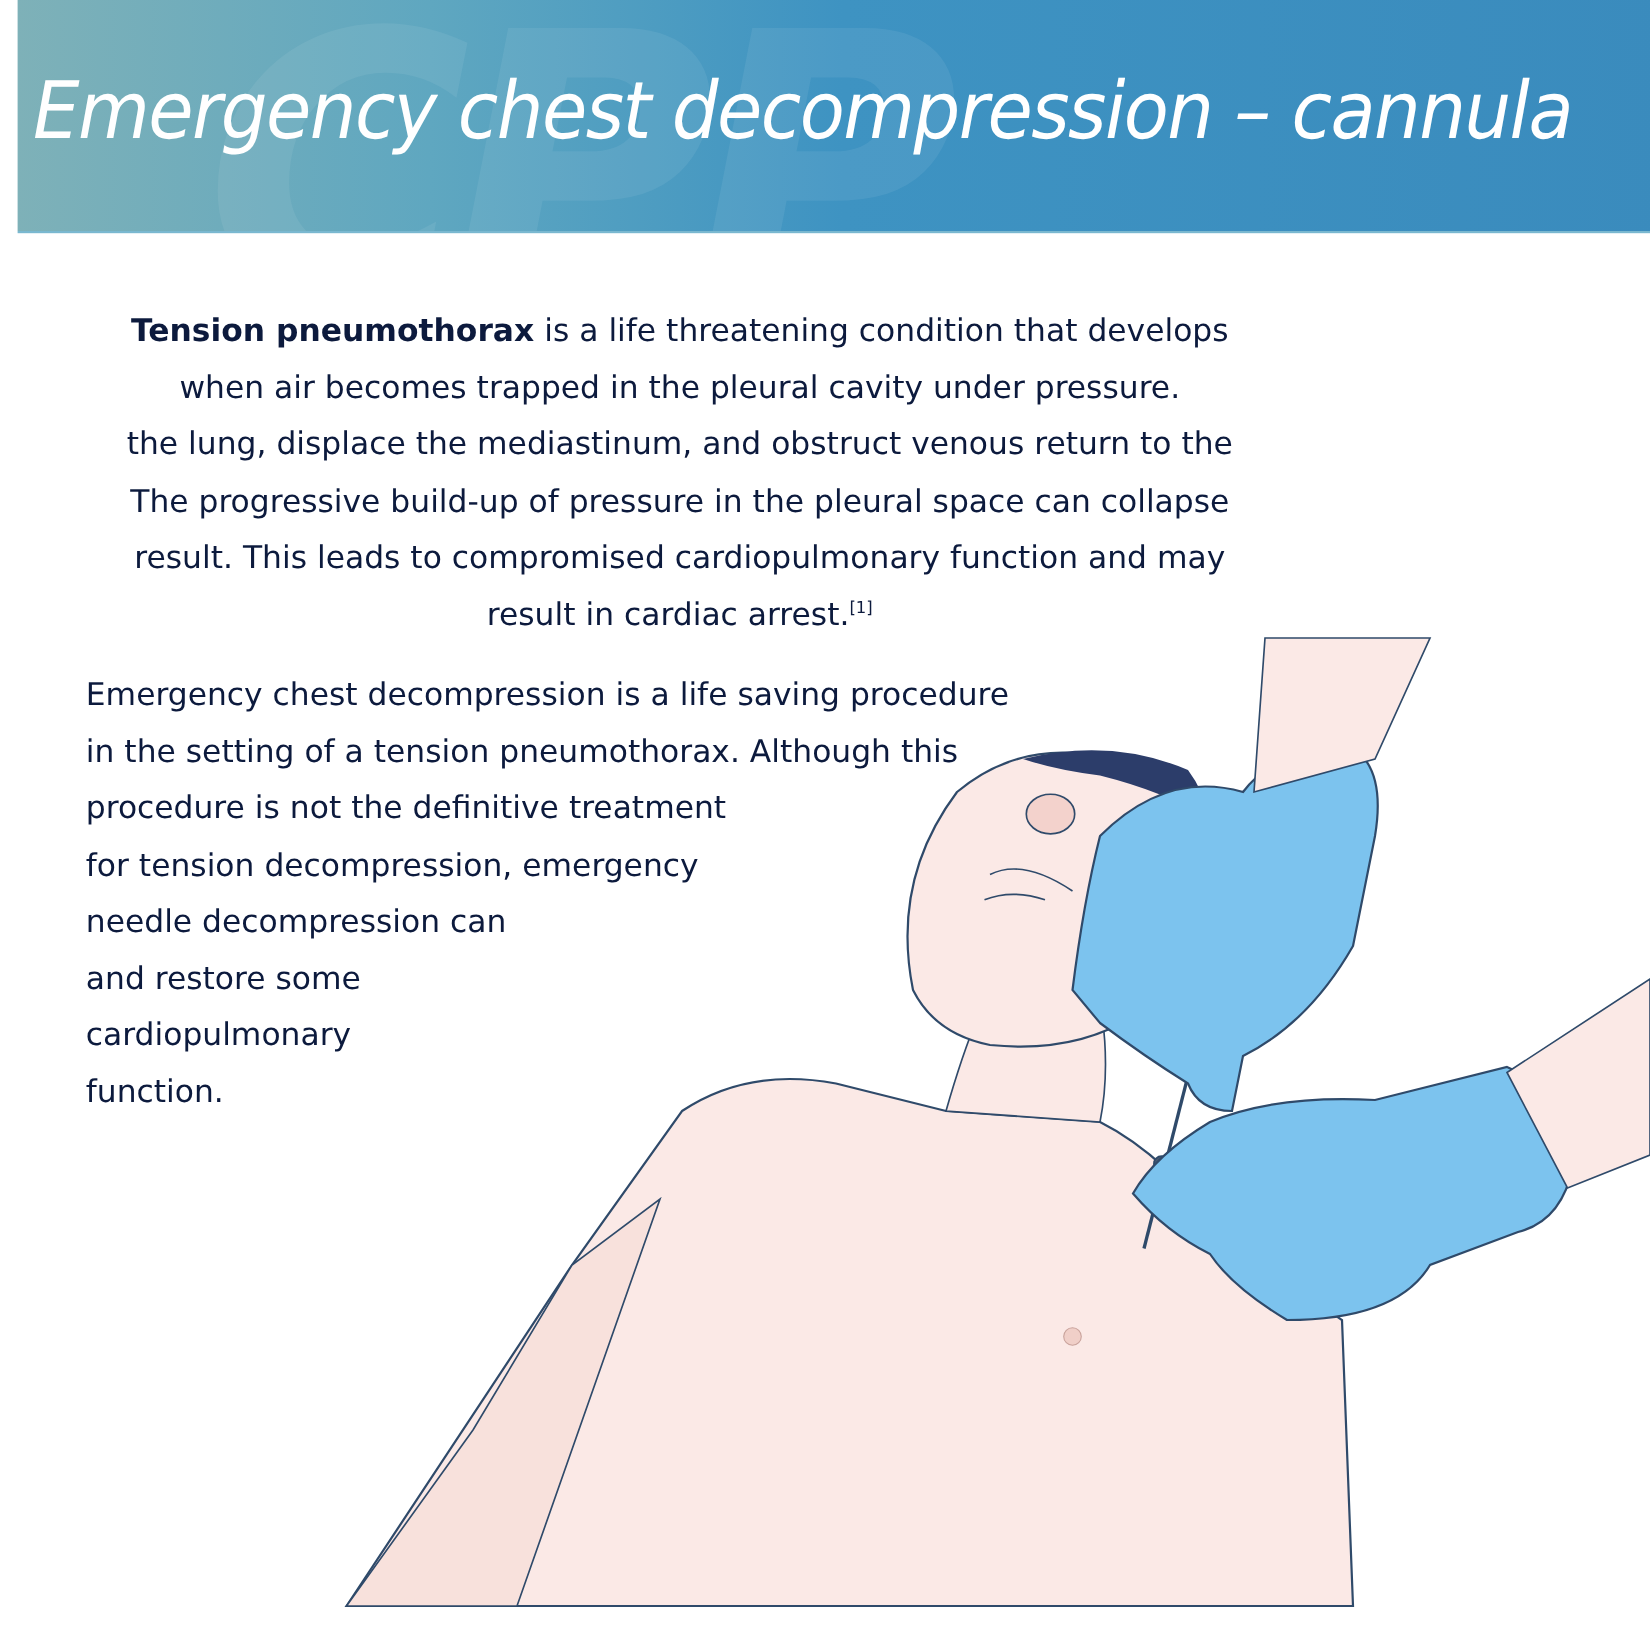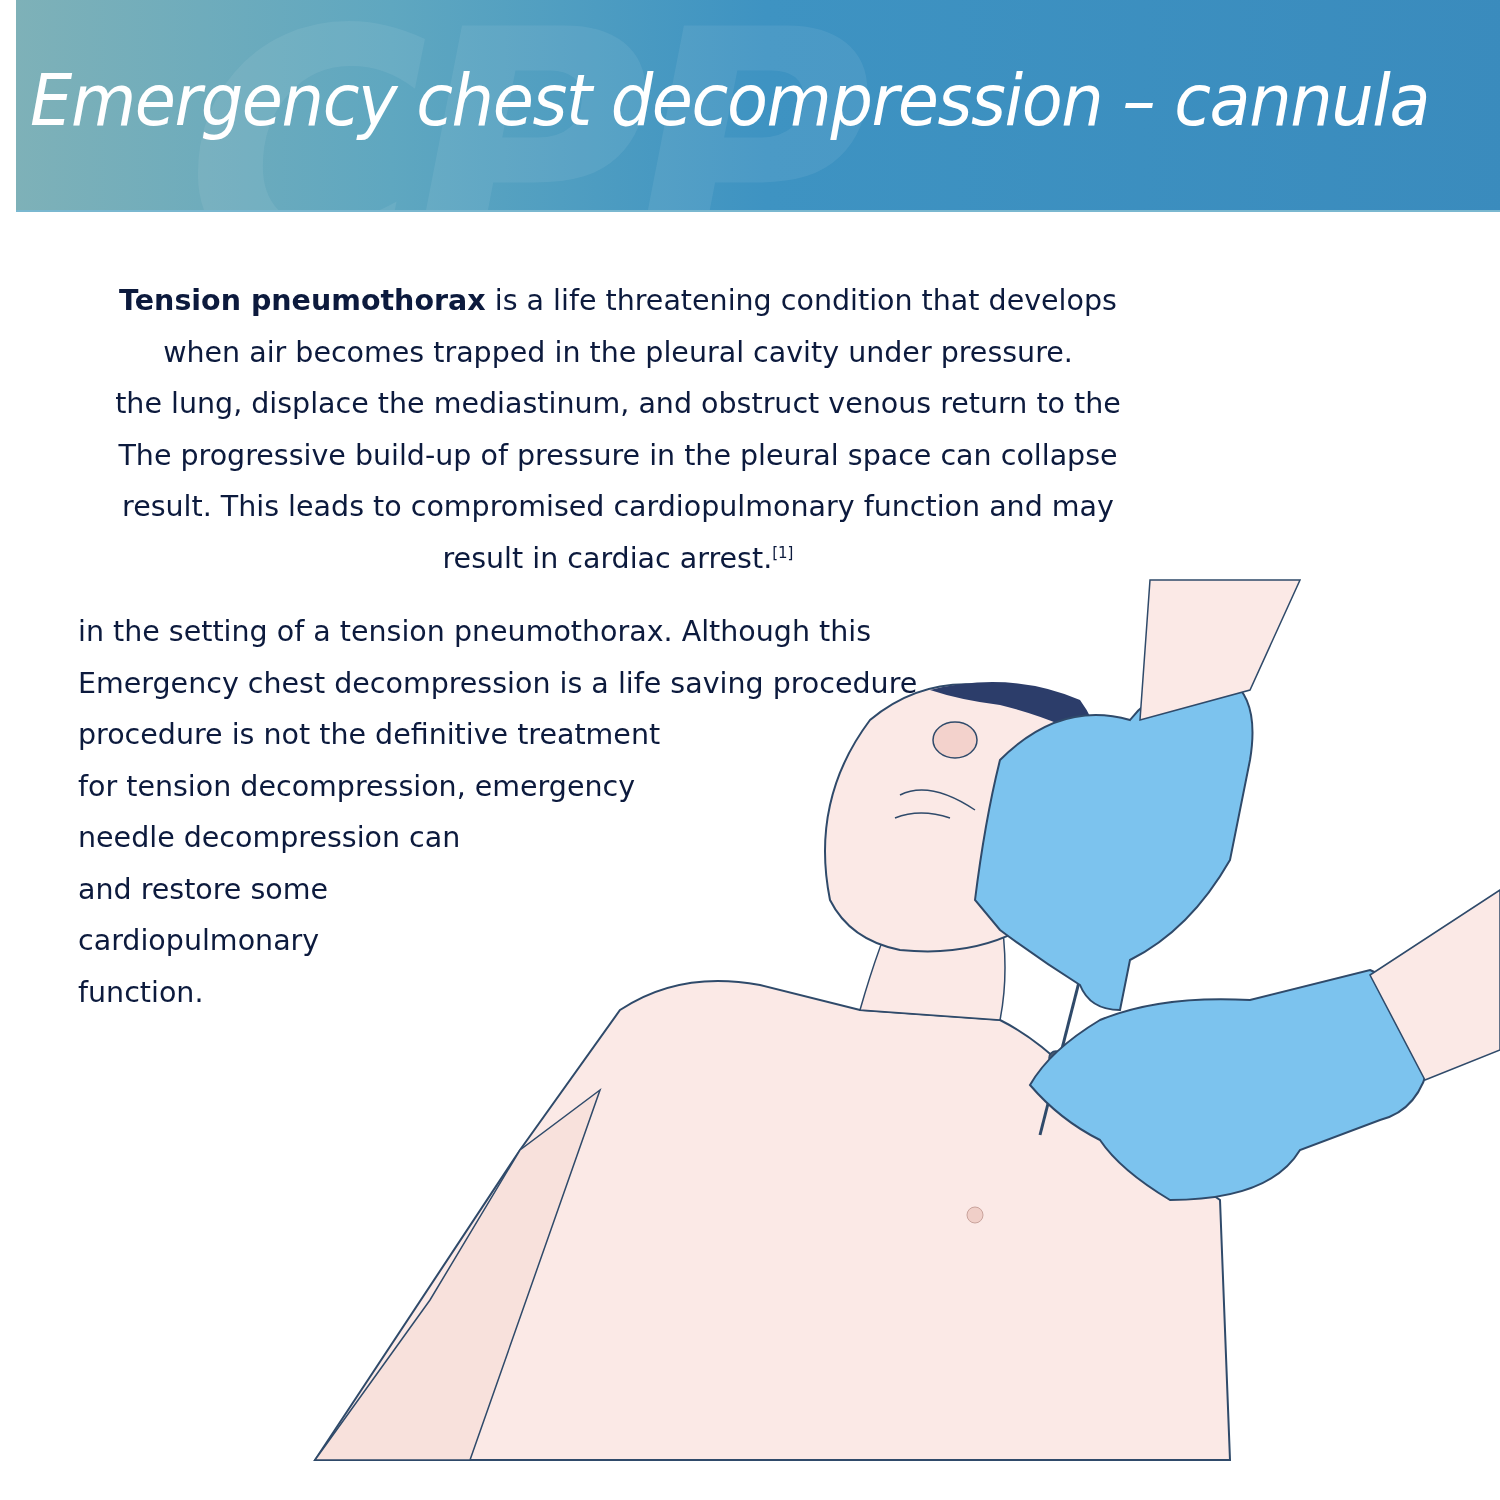--- a/index.html
+++ b/index.html
@@ -31,22 +31,22 @@
 <div class="content">
   <div class="para1">
     <span class="line"><b>Tension pneumothorax</b><span> is a life threatening condition that develops</span></span>
     <span class="line">when air becomes trapped in the pleural cavity under pressure.</span>
     <span class="line">the lung, displace the mediastinum, and obstruct venous return to the</span>
     <span class="line">The progressive build-up of pressure in the pleural space can collapse</span>
     <span class="line">result. This leads to compromised cardiopulmonary function and may</span>
     <span class="line"><span>result in cardiac arrest.</span><sup>[1]</sup></span>
   </div>
   <div class="para2">
+    <span class="line">Emergency chest decompression is a life saving procedure</span>
     <span class="line">in the setting of a tension pneumothorax. Although this</span>
-    <span class="line">Emergency chest decompression is a life saving procedure</span>
     <span class="line">procedure is not the definitive treatment</span>
     <span class="line">for tension decompression, emergency</span>
     <span class="line">needle decompression can</span>
     <span class="line">and restore some</span>
     <span class="line">cardiopulmonary</span>
     <span class="line">function.</span>
   </div>
 </div>
 
 <svg class="illustration" viewBox="300 570 1200 900" xmlns="http://www.w3.org/2000/svg">

